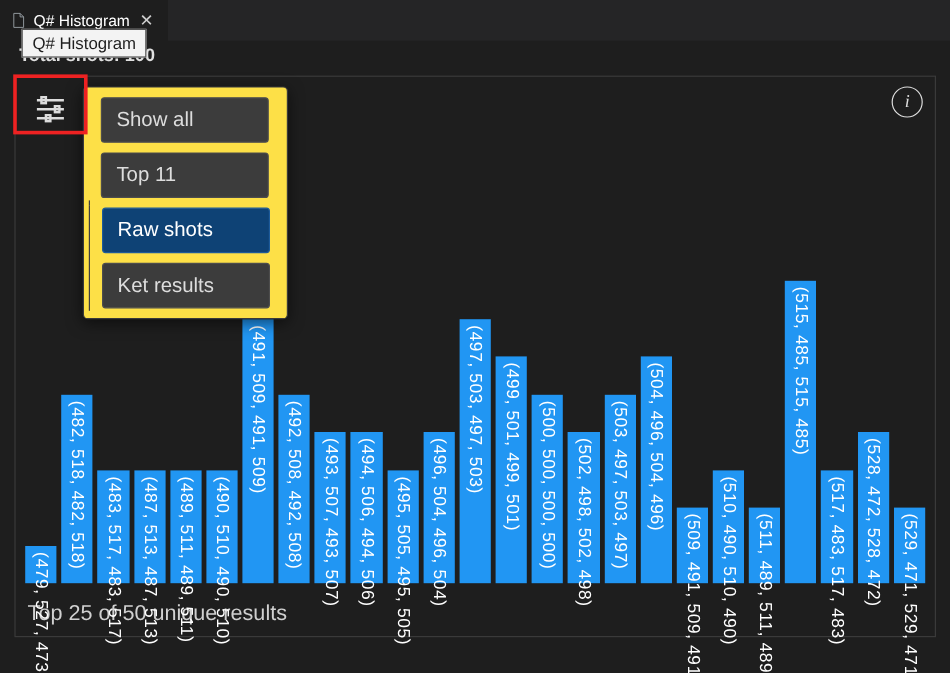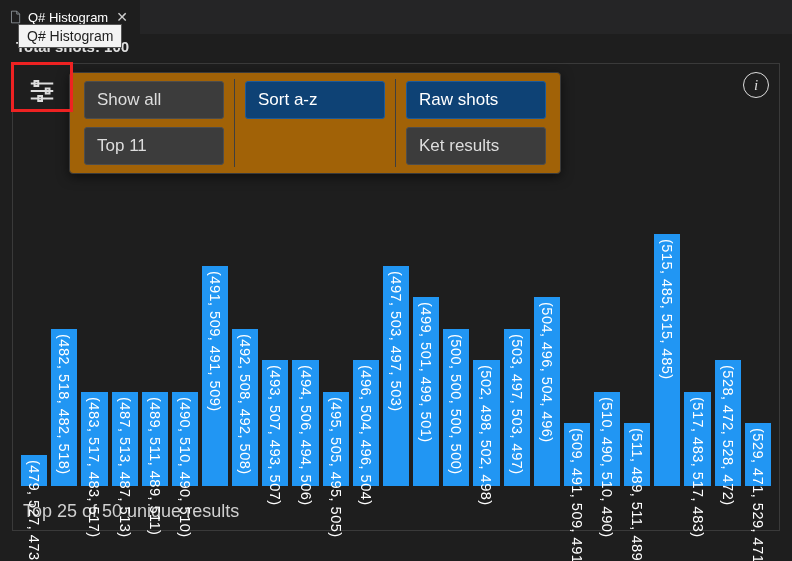--- a/index.html
+++ b/index.html
@@ -79,27 +79,28 @@
     width: 26px; height: 26px;
     border: 1.6px solid #ddd;
     border-radius: 50%;
     display: flex; align-items: center; justify-content: center;
     color: #ddd; font-family: Georgia, serif; font-style: italic; font-size: 15px;
     cursor: pointer;
   }
   .popover {
     position: absolute;
     top: 8px; left: 56px;
-    background: #a16207;
+    background: #fde047;
     border: 1px solid #3a3a3a;
     border-radius: 4px;
     display: flex;
     padding: 6px 4px;
     z-index: 20;
     box-shadow: 0 3px 12px rgba(0,0,0,.55);
+    flex-direction: column;
   }
   .opt-group {
     display: flex; flex-direction: column;
     padding: 2px 10px;
     gap: 8px;
   }
   .opt-group + .opt-group { border-left: 1px solid #3f3f3f; }
   .opt-btn {
     width: 140px; height: 38px;
     background: #3c3c3c;
@@ -195,21 +196,20 @@
   <div class="info-btn">
     <span>i</span>
   </div>
 
   <div class="popover">
     <div class="opt-group">
       <div class="opt-btn">Show all</div>
       <div class="opt-btn">Top 11</div>
     </div>
     <div class="opt-group">
-      <div class="opt-btn sel">Sort a-z</div>
     </div>
     <div class="opt-group">
       <div class="opt-btn sel">Raw shots</div>
       <div class="opt-btn">Ket results</div>
     </div>
   </div>
 
   <div class="chart" id="chart">
       <div class="bar-wrap">
         <div class="bar" style="height: 12.5%;">

